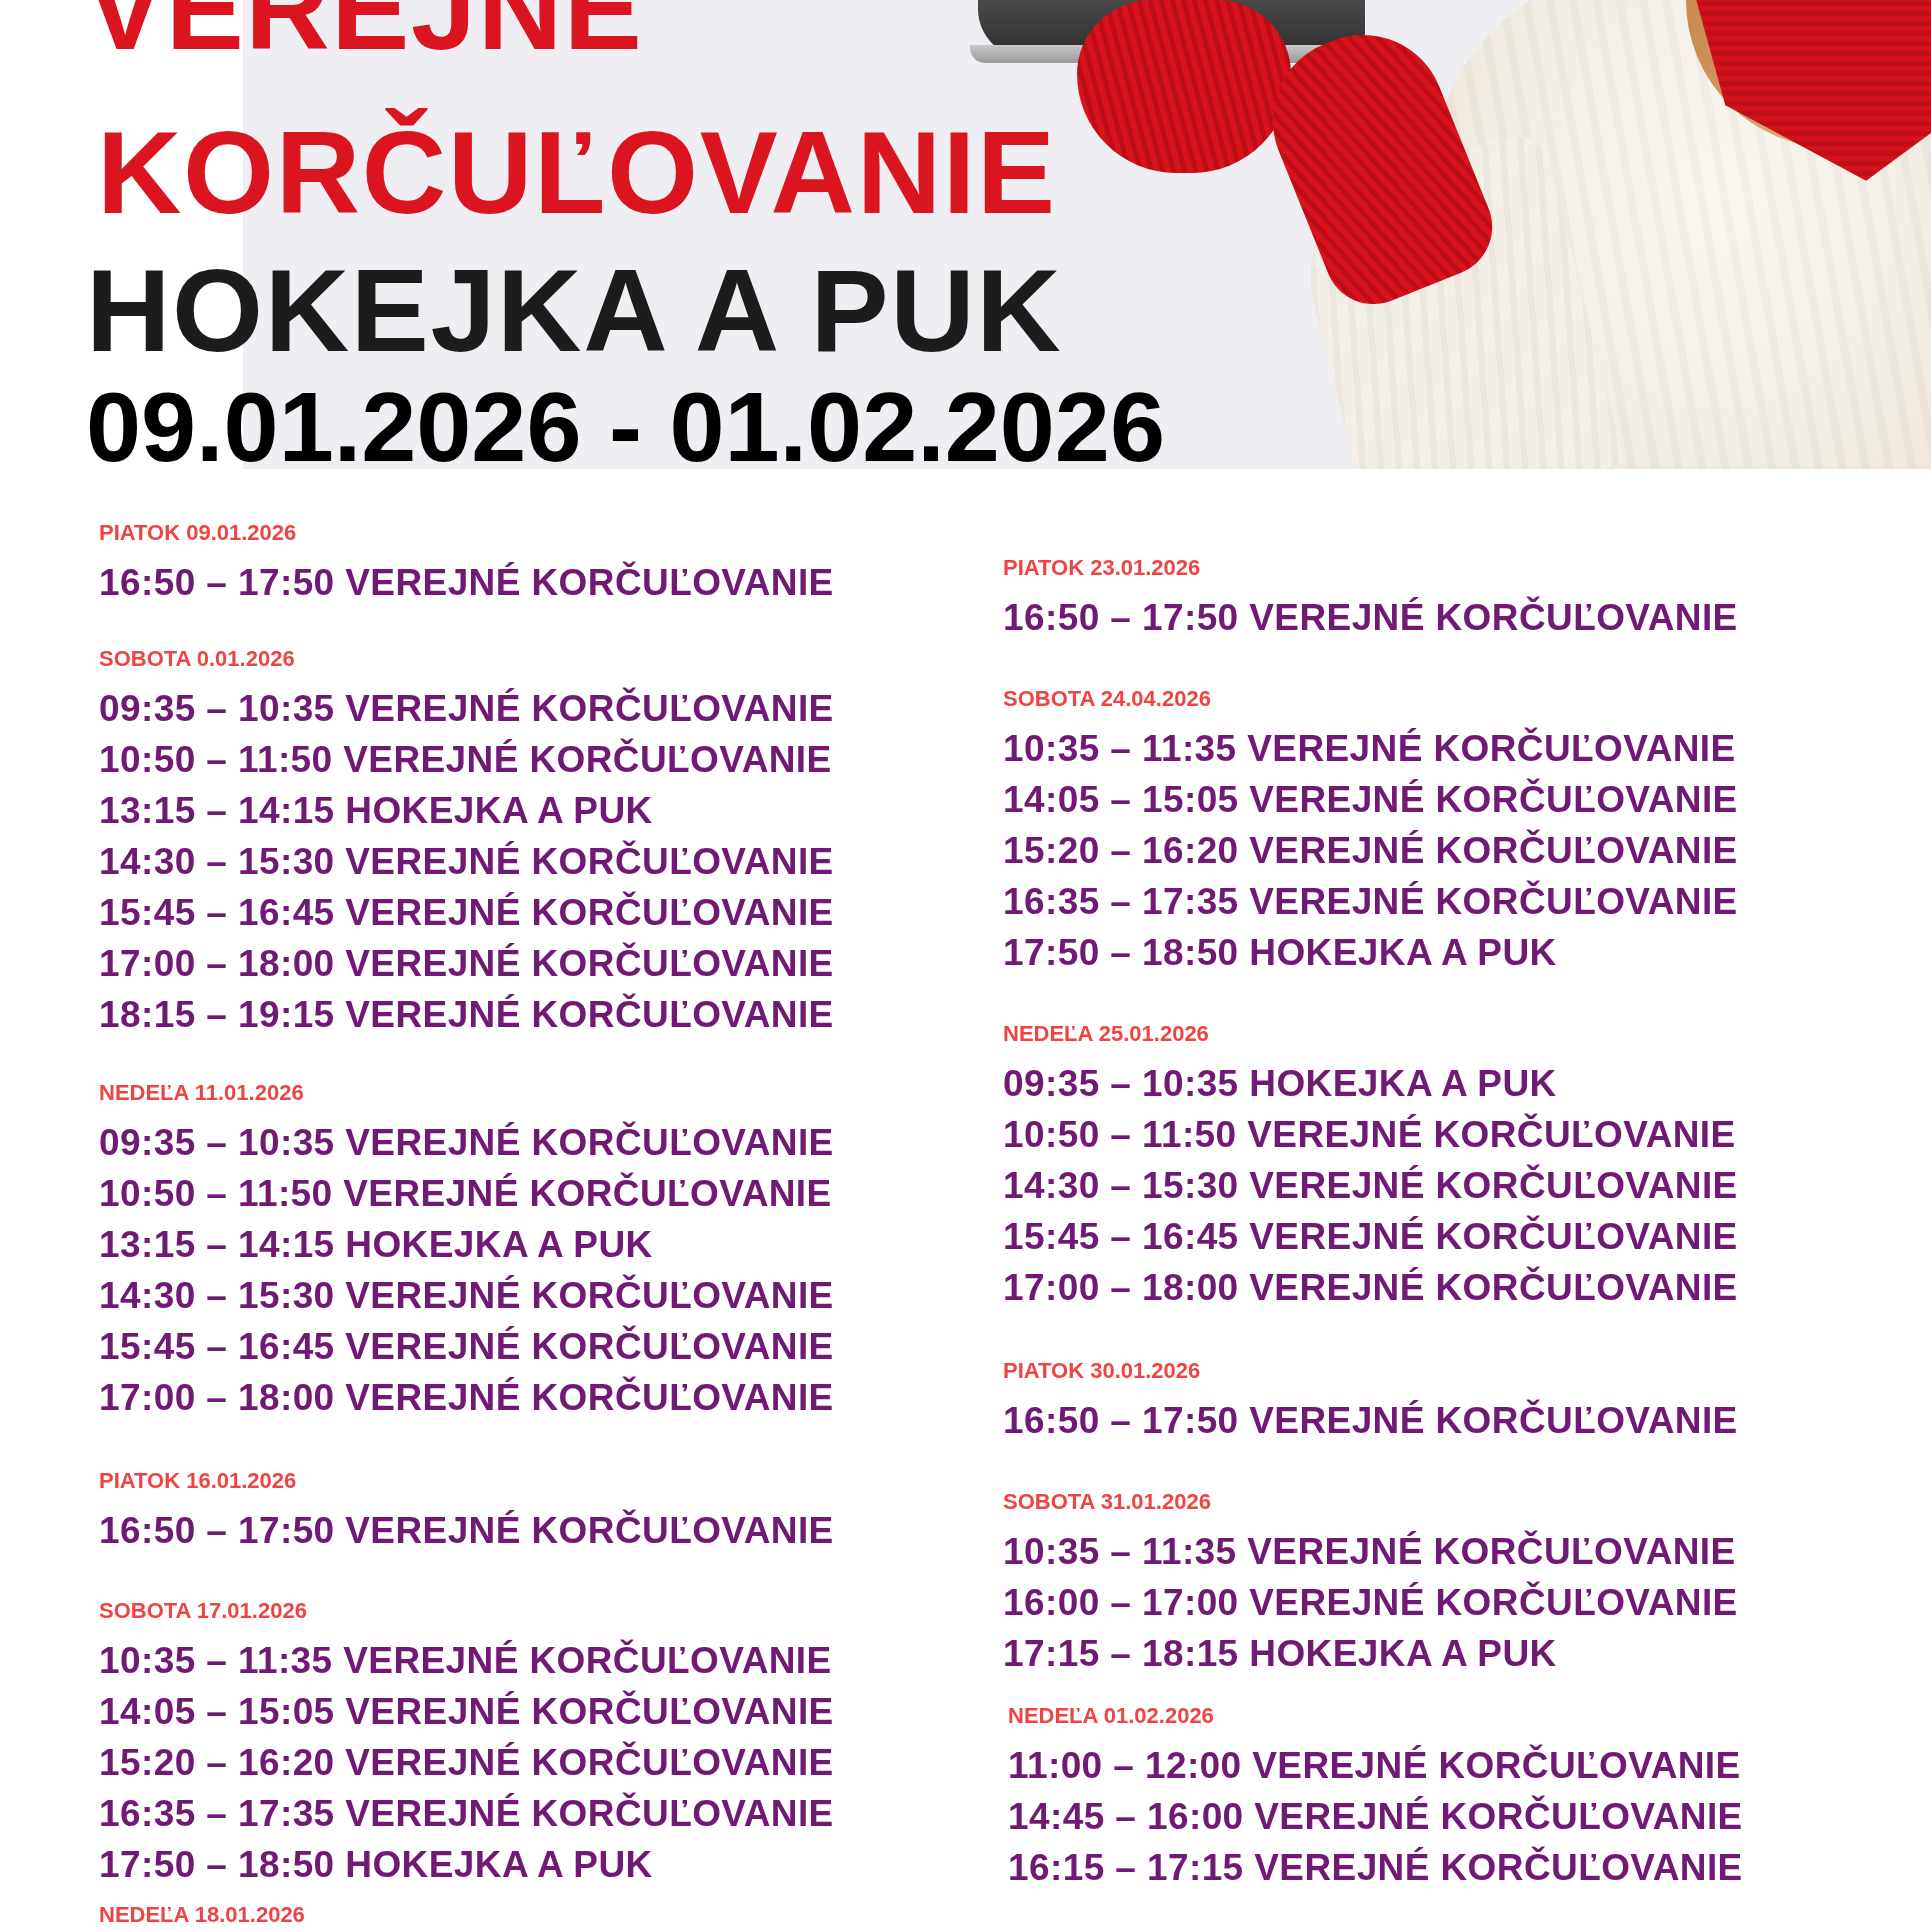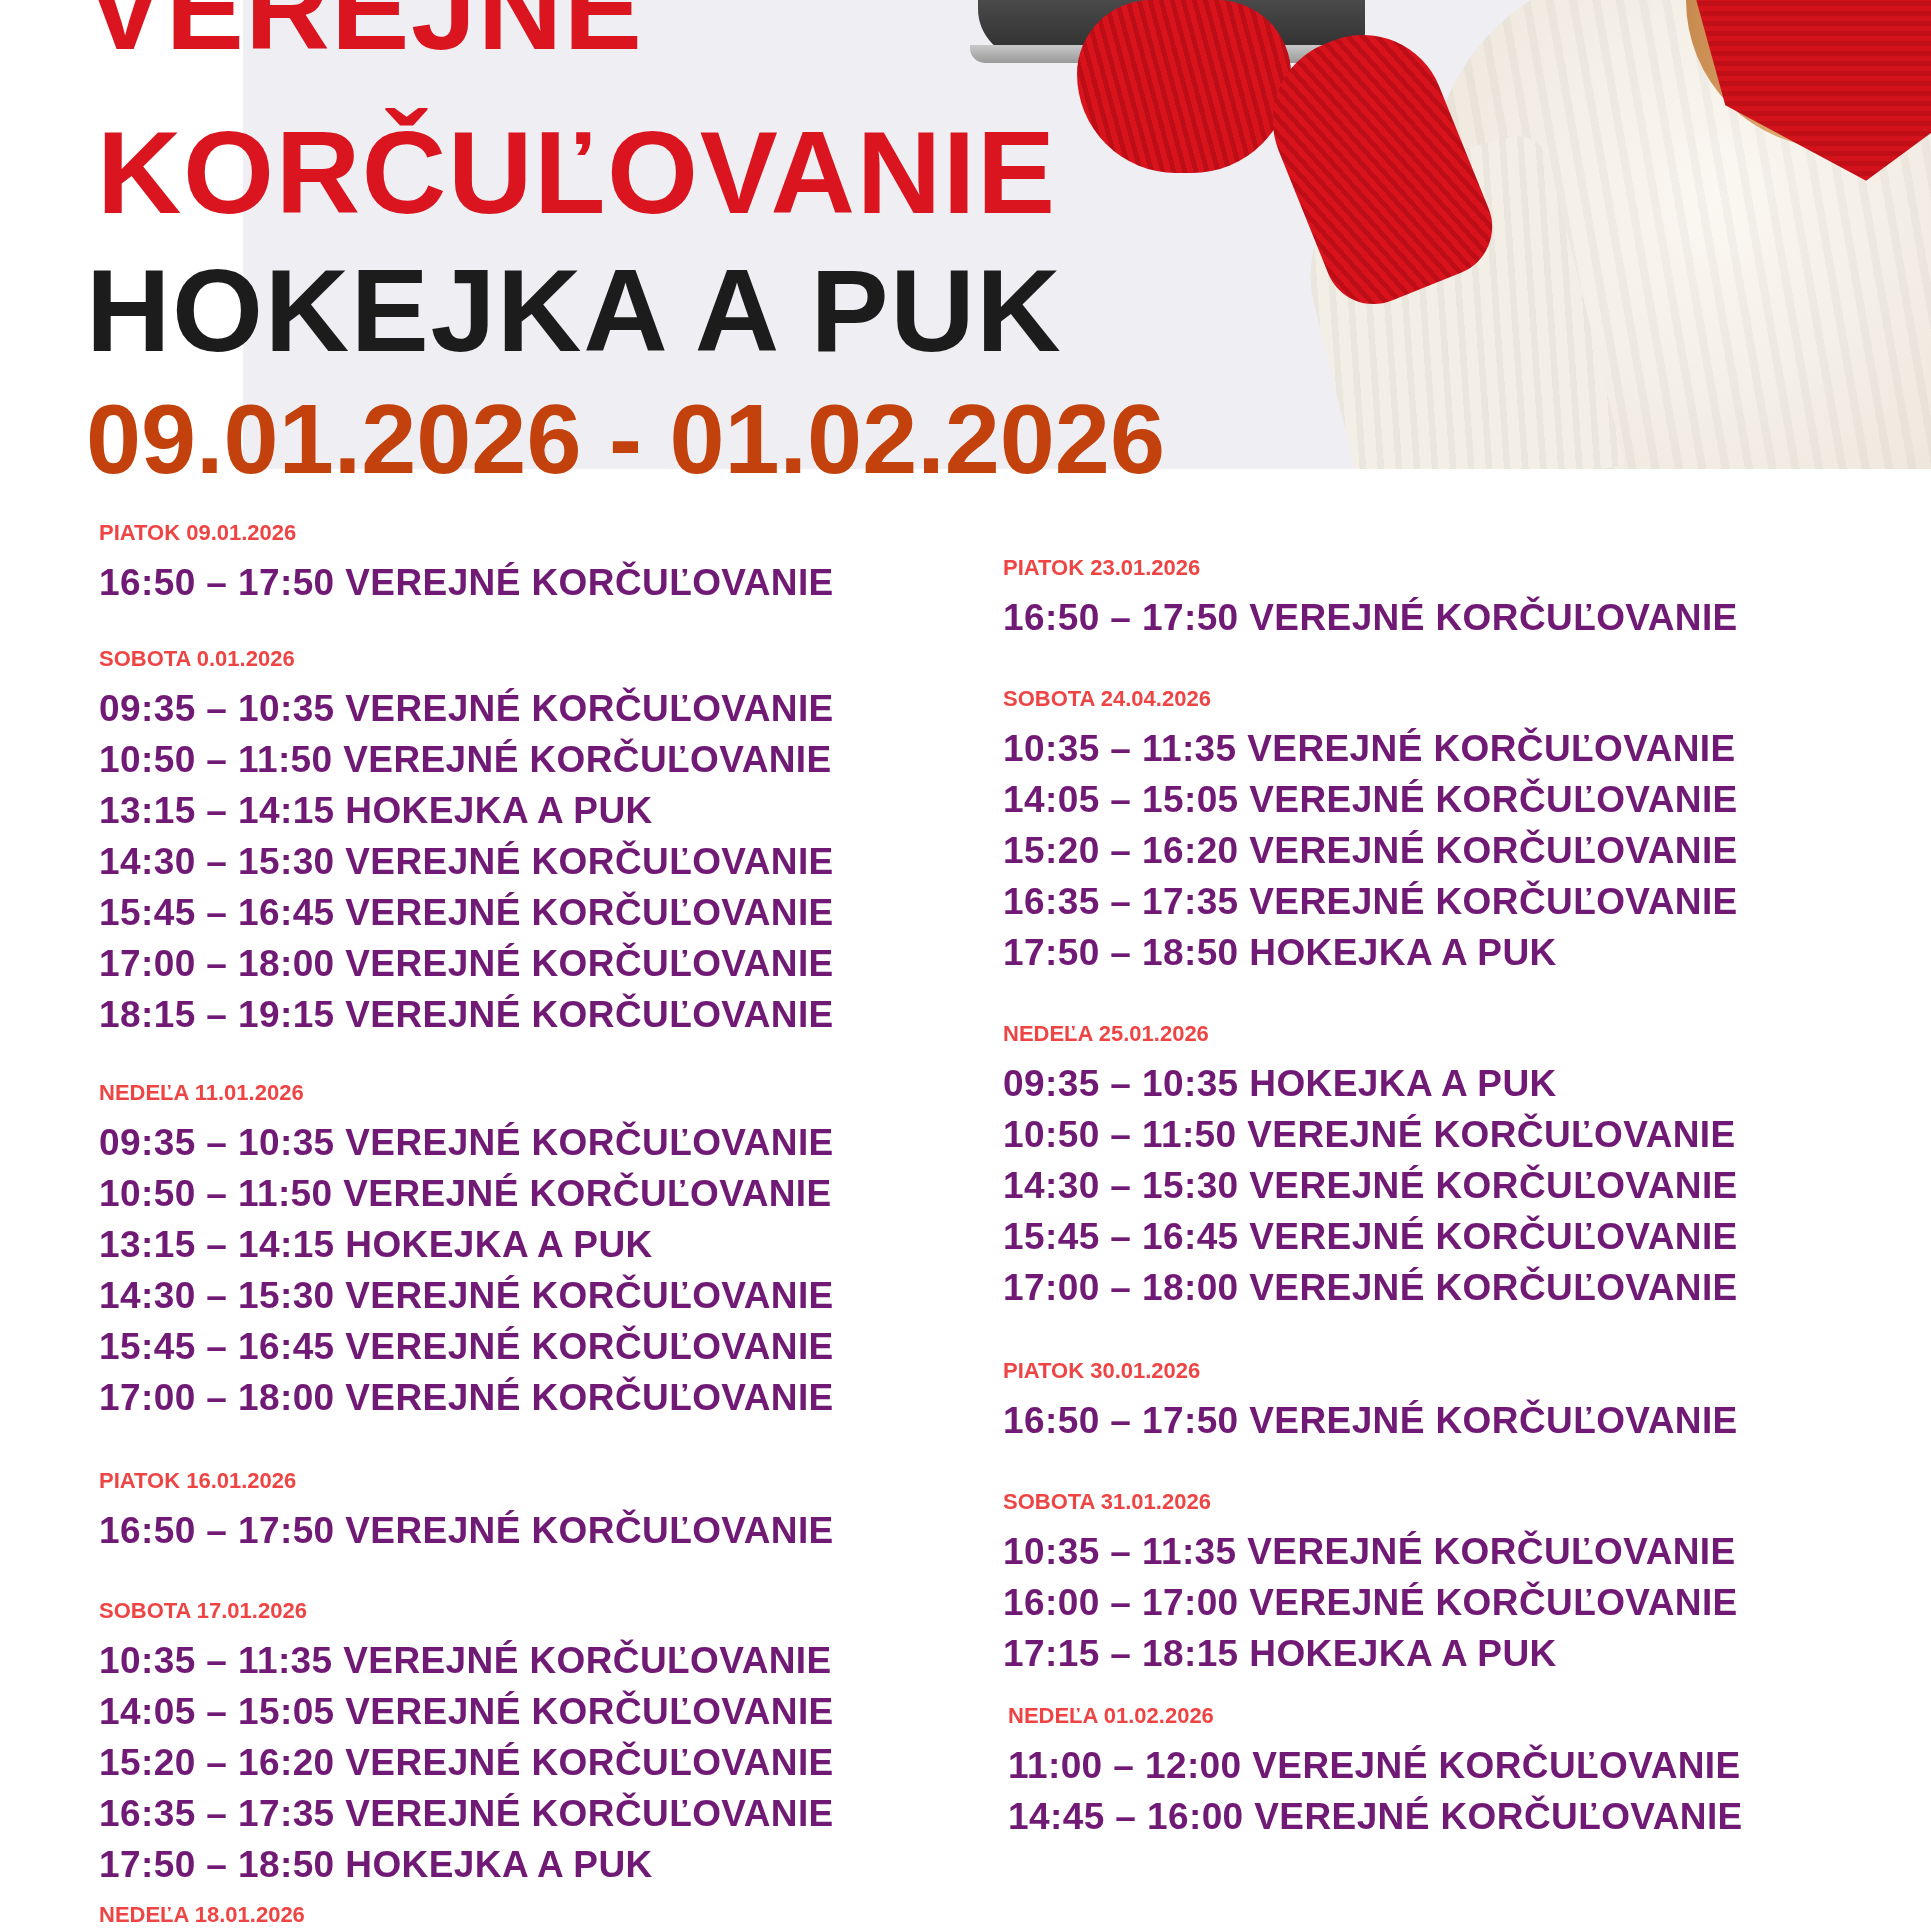--- a/index.html
+++ b/index.html
@@ -58,21 +58,21 @@
   }
 
   .hero-text { position:absolute; left:86px; top:0; }
   .title-line {
     position:absolute; white-space:nowrap; font-weight:bold; letter-spacing:1.6px;
     transform-origin:left top;
   }
   .t-verejne   { top:-59px; font-size:117px; color:#db1520; }
   .t-korcul    { top:105px; font-size:117px; color:#db1520;margin-left:11px; }
   .t-hokejka   { top:243px; font-size:117px; color:#1c1c1c; }
-  .t-dates     { top:382px; font-size:99px; color:#c2410c; letter-spacing:0; }
+  .t-dates     { top:370px; font-size:99px; color:#000000; letter-spacing:0; }
 
   .col { position:absolute; top:508px; width:864px; }
   .col-left { left:99px; }
   .col-right { left:1003px;margin-top:35px; }
 
   .day { margin:0; }
   .day-title {
     font-size:22px; font-weight:bold; color:#ef4444; line-height:49px; height:49px;
     white-space:nowrap;
   }
@@ -195,15 +195,16 @@
     <div class="entry">10:35 – 11:35 VEREJNÉ KORČUĽOVANIE</div>
     <div class="entry">16:00 – 17:00 VEREJNÉ KORČUĽOVANIE</div>
     <div class="entry">17:15  – 18:15 HOKEJKA A PUK</div>
   </div>
   <div class="gap-l" style="height:11.5px"></div>
 
   <div class="day" style="margin-left:5px">
     <div class="day-title">NEDEĽA 01.02.2026</div>
     <div class="entry">11:00 – 12:00 VEREJNÉ KORČUĽOVANIE</div>
     <div class="entry">14:45 – 16:00 VEREJNÉ KORČUĽOVANIE</div>
+    <div class="entry">16:15 – 17:15 VEREJNÉ KORČUĽOVANIE</div>
   </div>
 </div>
 
 
 </body></html>

